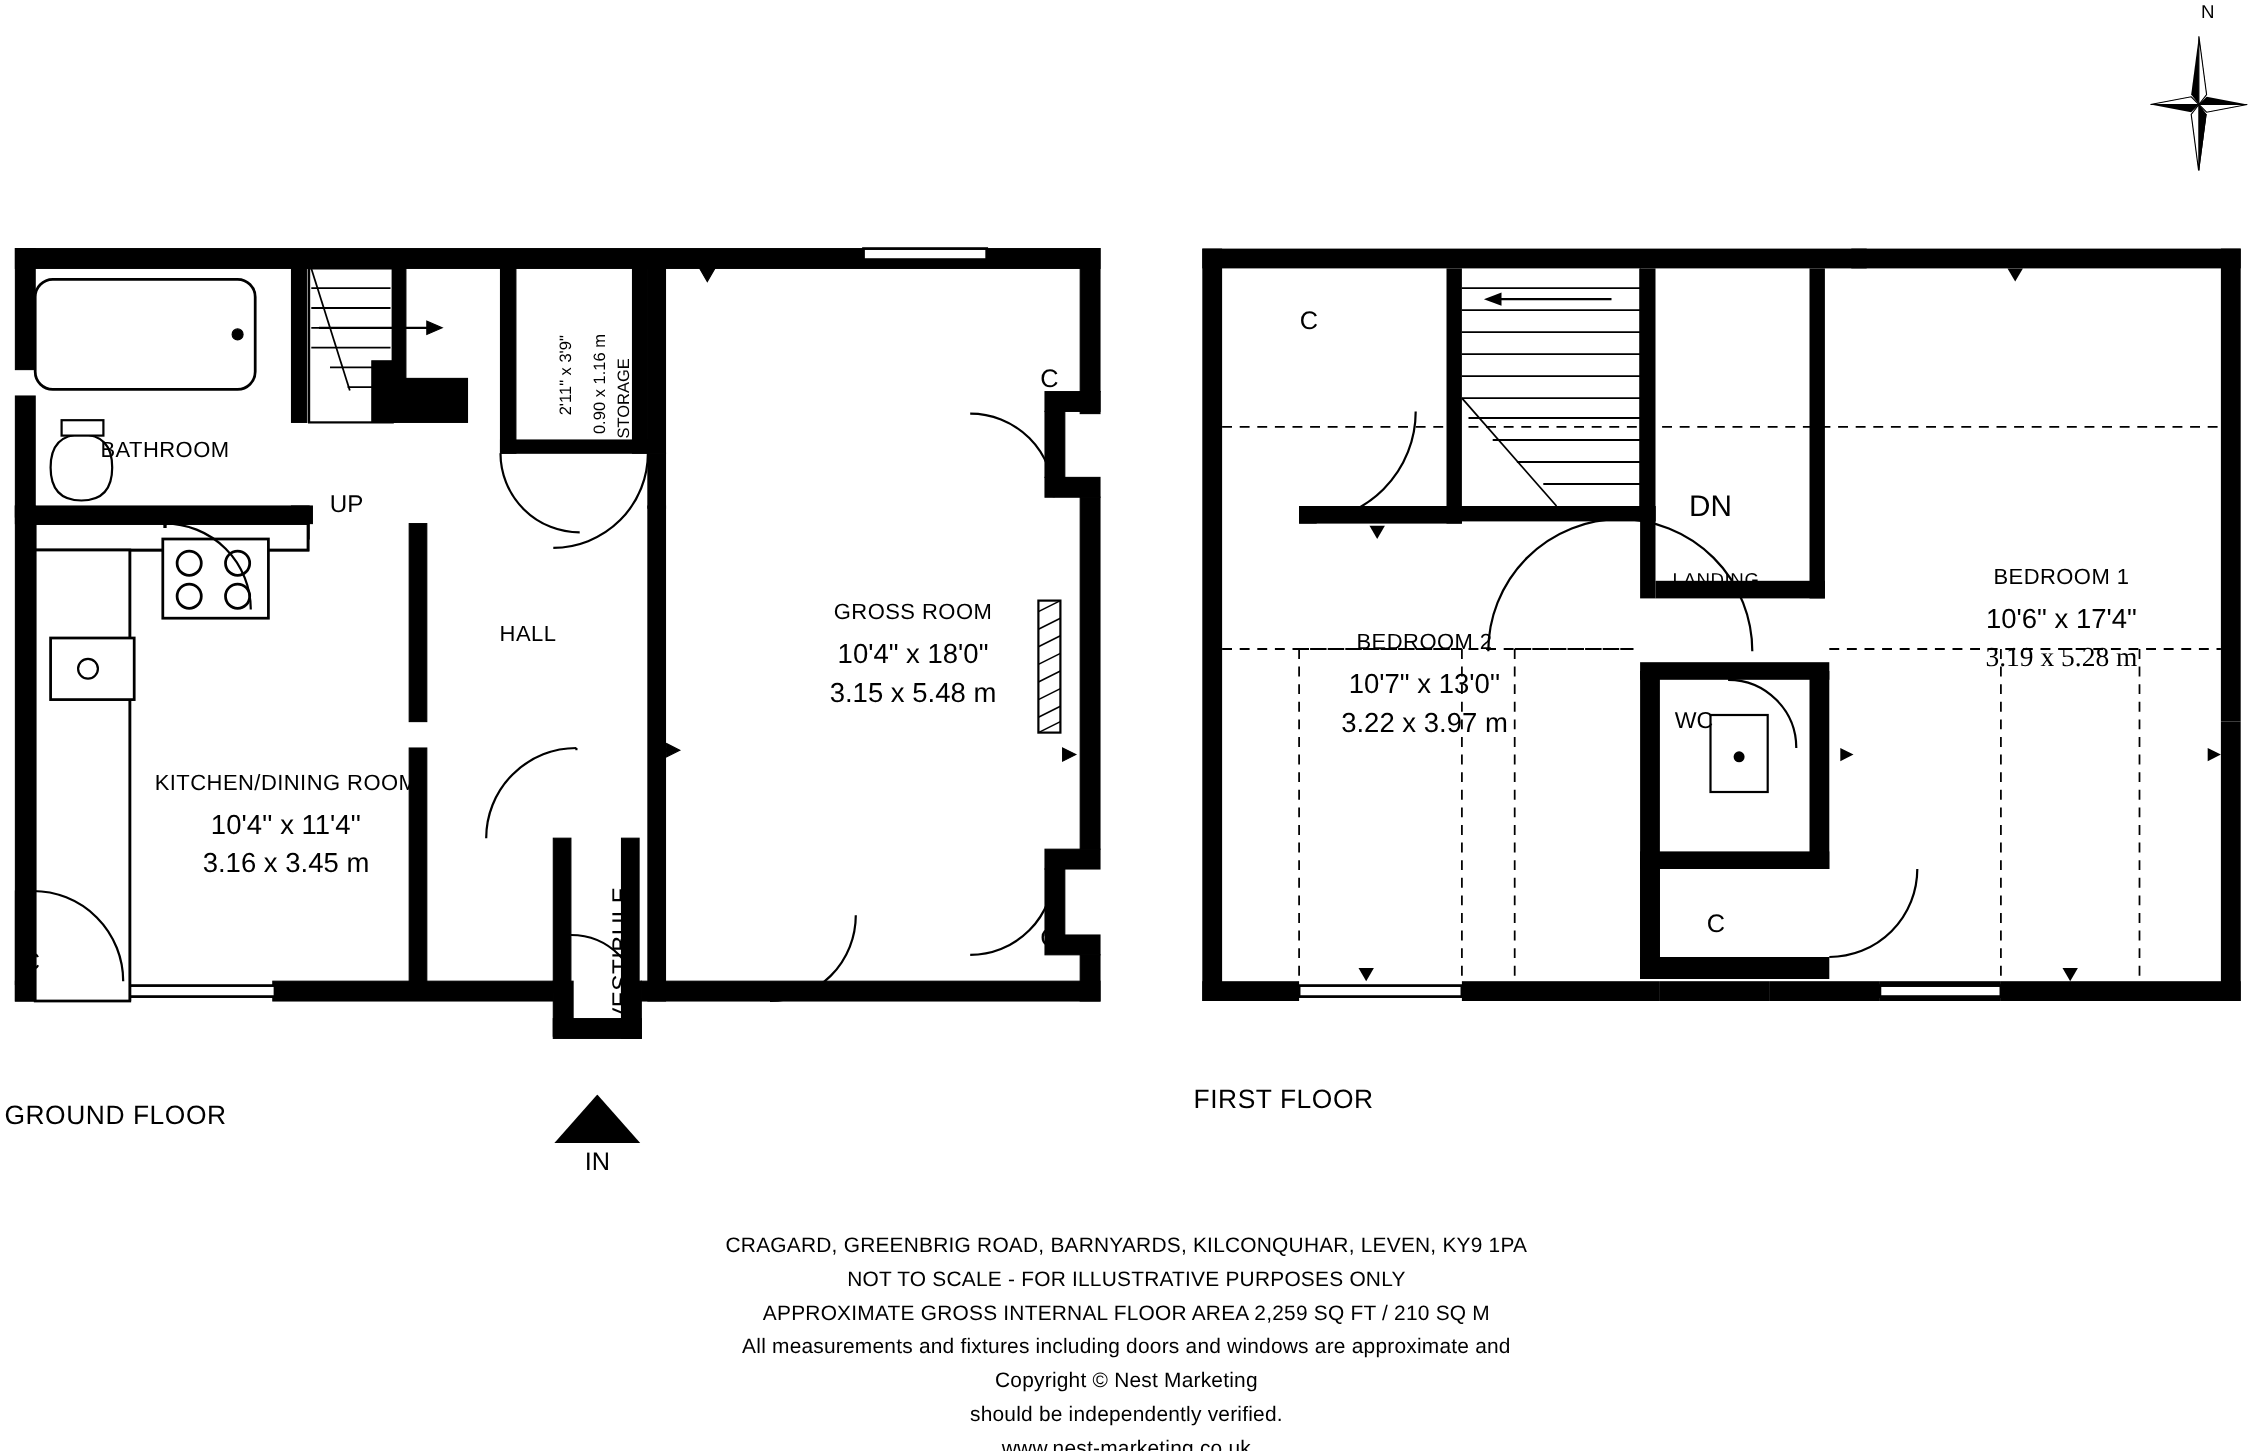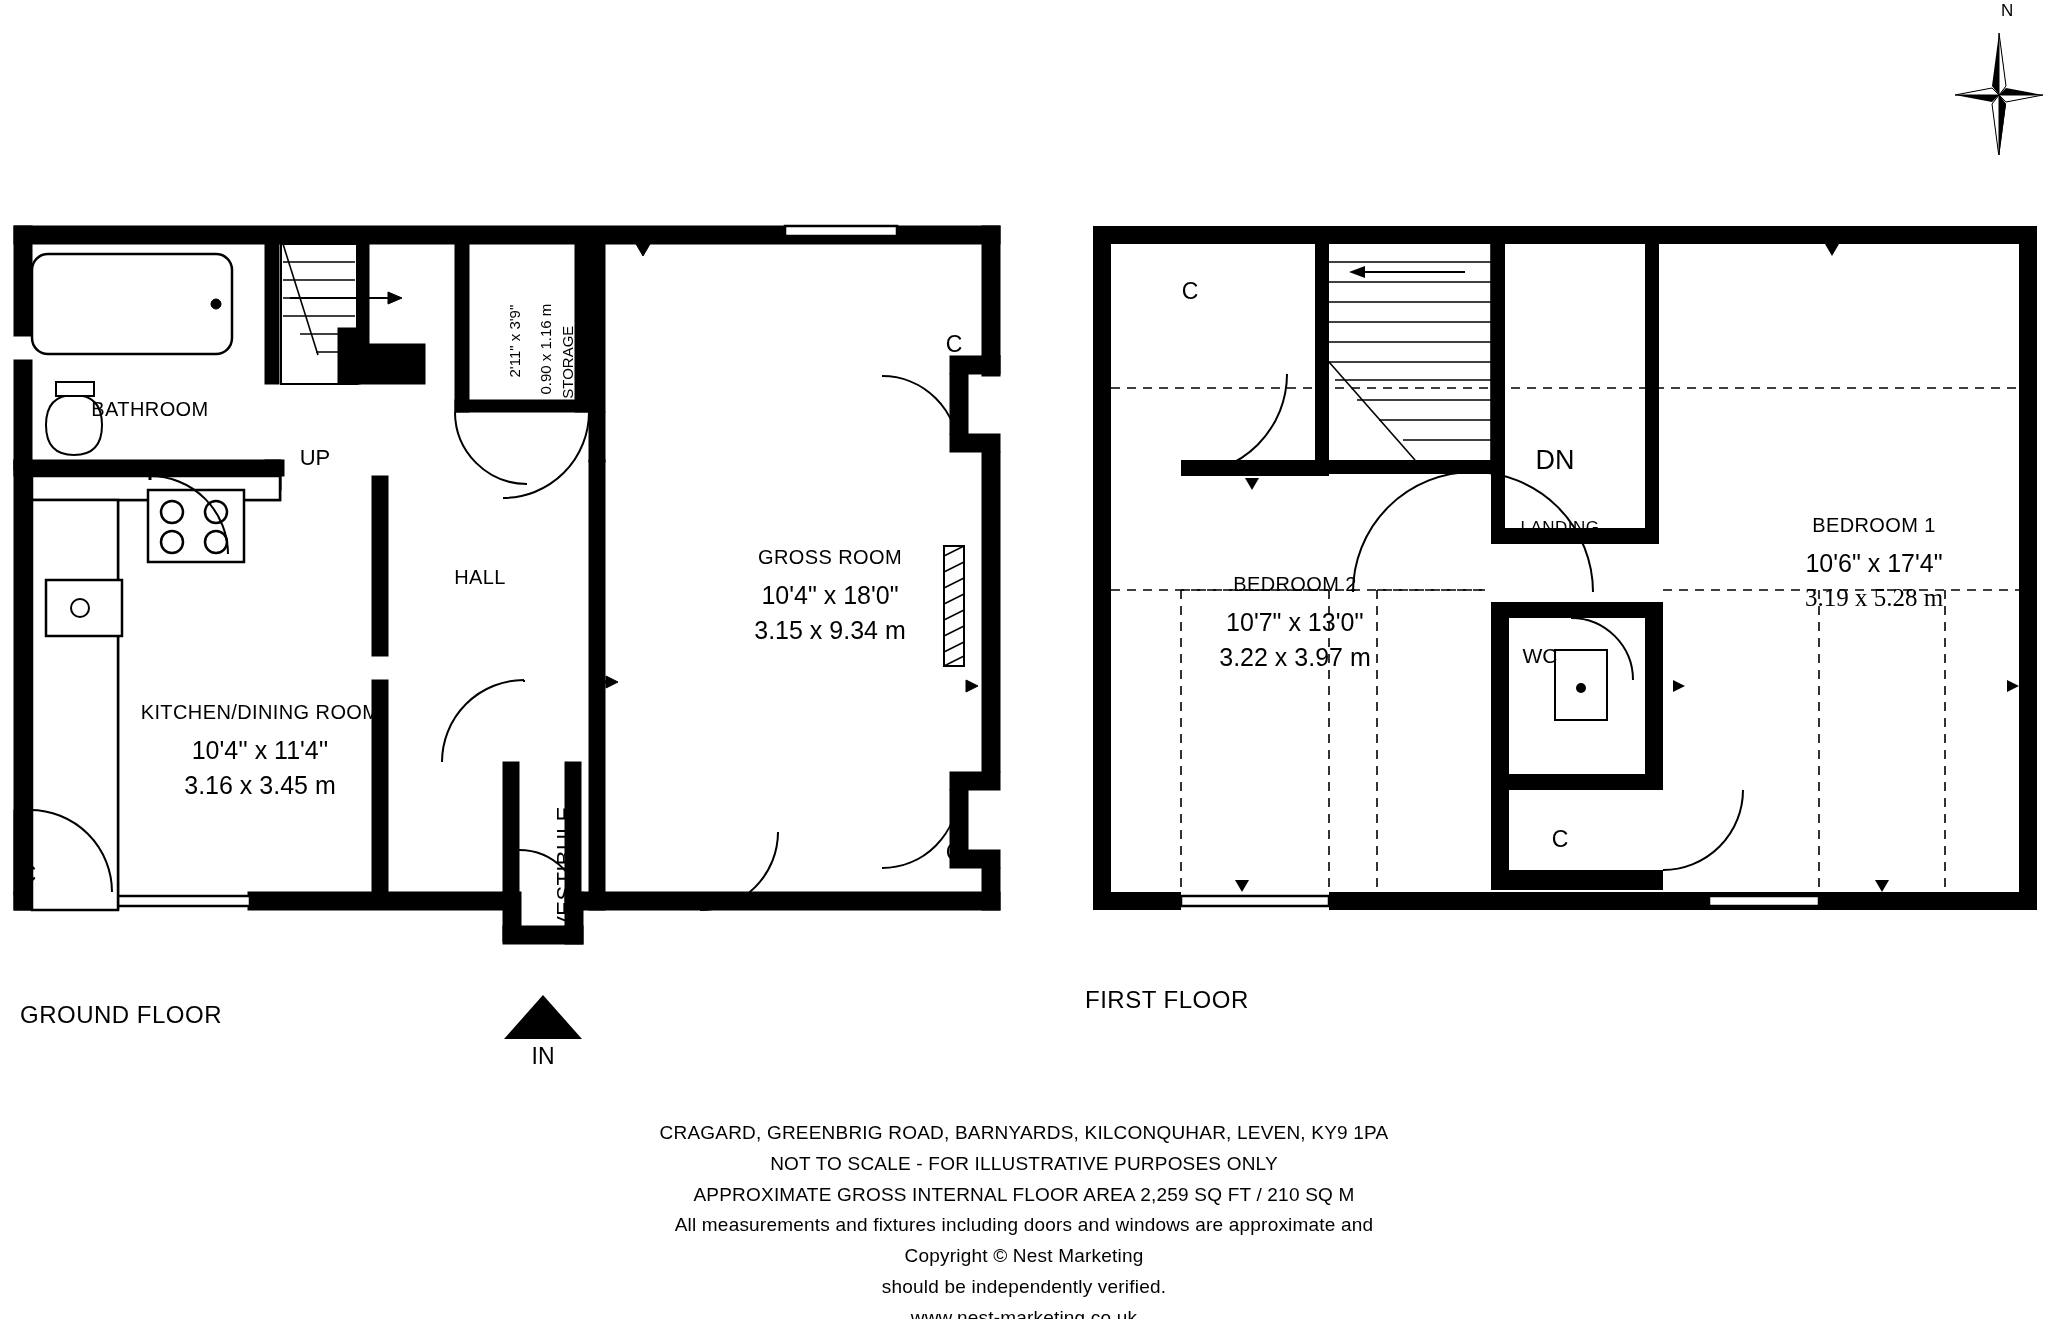--- a/index.html
+++ b/index.html
@@ -254,35 +254,35 @@
   <div class="lbl room-name" style="left:0px; top:397px; width:300px;">BATHROOM</div>
 
   <div class="lbl room-name" style="left:0px; top:700px; width:520px;">KITCHEN/DINING ROOM</div>
   <div class="lbl room-dims" style="left:0px; top:735px; width:520px;">10'4'' x 11'4''</div>
   <div class="lbl room-dims" style="left:0px; top:770px; width:520px;">3.16 x 3.45 m</div>
 
   <div class="lbl room-name" style="left:400px; top:565px; width:160px;">HALL</div>
 
   <div class="lbl room-name" style="left:580px; top:545px; width:500px;">GROSS ROOM</div>
   <div class="lbl room-dims" style="left:580px; top:580px; width:500px;">10'4" x 18'0"</div>
-  <div class="lbl room-dims" style="left:580px; top:615px; width:500px;">3.15 x 9.34 m</div>
+  <div class="lbl room-dims" style="left:580px; top:615px; width:500px;">3.15 x 5.48 m</div>
 
   <div class="lbl room-name vert" style="left:475px; top:855px; width:180px; font-size:22px;">VESTIBULE</div>
 
   <div class="lbl tiny vert" style="left:513px; top:353px; width:110px;">STORAGE</div>
   <div class="lbl tiny vert" style="left:460px; top:332px; width:110px;">2'11" x 3'9"</div>
   <div class="lbl tiny vert" style="left:476px; top:340px; width:140px;">0.90 x 1.16 m</div>
 
   <div class="lbl room-dims" style="left:275px; top:445px; width:80px; font-size:22px;">UP</div>
 
   <div class="lbl small-c" style="left:934px; top:330px; width:40px;">C</div>
   <div class="lbl small-c" style="left:934px; top:838px; width:40px;">C</div>
   <div class="lbl small-c" style="left:8px; top:860px; width:40px;">C</div>
 
-  <div class="lbl floor-title" style="left:0px; top:1000px; width:300px; text-align:left; padding-left:20px;">GROUND FLOOR</div>
+  <div class="lbl floor-title" style="left:0px; top:1000px; width:300px; text-align:left; padding-left:4px;">GROUND FLOOR</div>
 
   <svg class="abs" style="left:498px; top:995px;" width="90" height="50" viewBox="0 0 90 50">
     <polygon points="45,0 84,44 6,44" fill="#000"></polygon>
   </svg>
   <div class="lbl room-dims" style="left:498px; top:1042px; width:90px; font-size:23px;">IN</div>
 
   <svg class="abs" style="left:1085px; top:210px;" width="960" height="760" viewBox="0 0 960 760">
     <g>
 
       <rect x="8" y="16" width="944" height="18" fill="#000"></rect>

